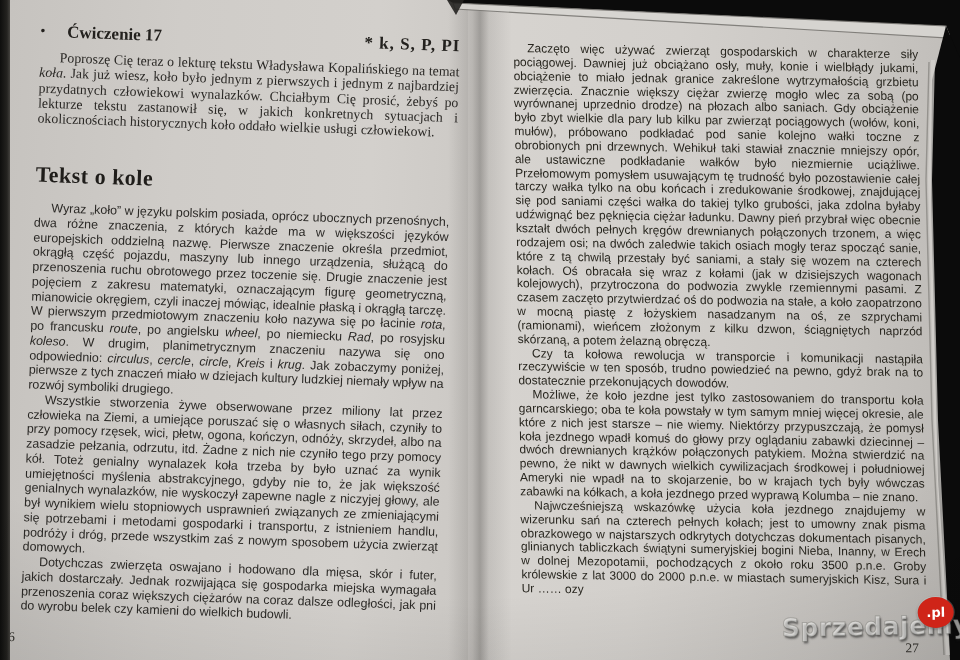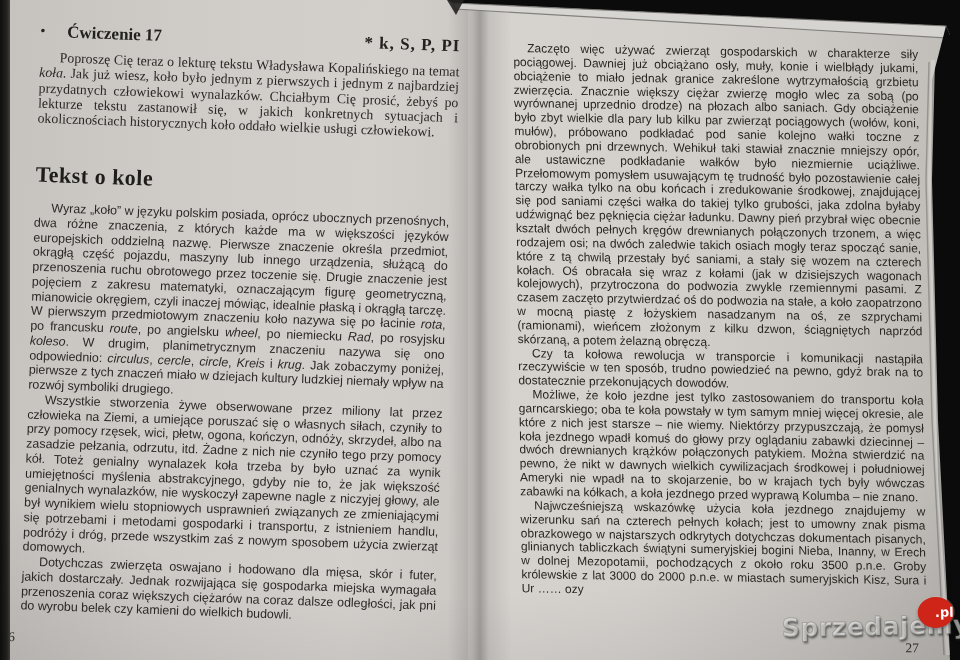--- a/index.html
+++ b/index.html
@@ -96,21 +96,21 @@
     font-size:25px;letter-spacing:0.5px;
     color:rgba(252,252,250,0.55);
     -webkit-text-stroke:1px rgba(90,88,82,0.35);
     text-shadow:1px 2px 2px rgba(25,25,25,0.55);
   }
   .wm-badge{
     position:absolute;left:138px;top:-6px;
     width:36px;height:31px;border-radius:50%;
     background:#cf2418;
     color:#ffffff;font-family:"DejaVu Sans",sans-serif;font-weight:bold;
-    font-size:13px;line-height:31px;text-align:right;
+    font-size:13px;line-height:31px;text-align:center;
     box-shadow:0 1px 3px rgba(0,0,0,0.45), 0 0 0 1px rgba(255,255,255,0.25);
   }
 </style>
 </head>
 <body>
 
 <div class="photo">
 
   <div class="page page-left">
     <div class="page-inner rot-left">

